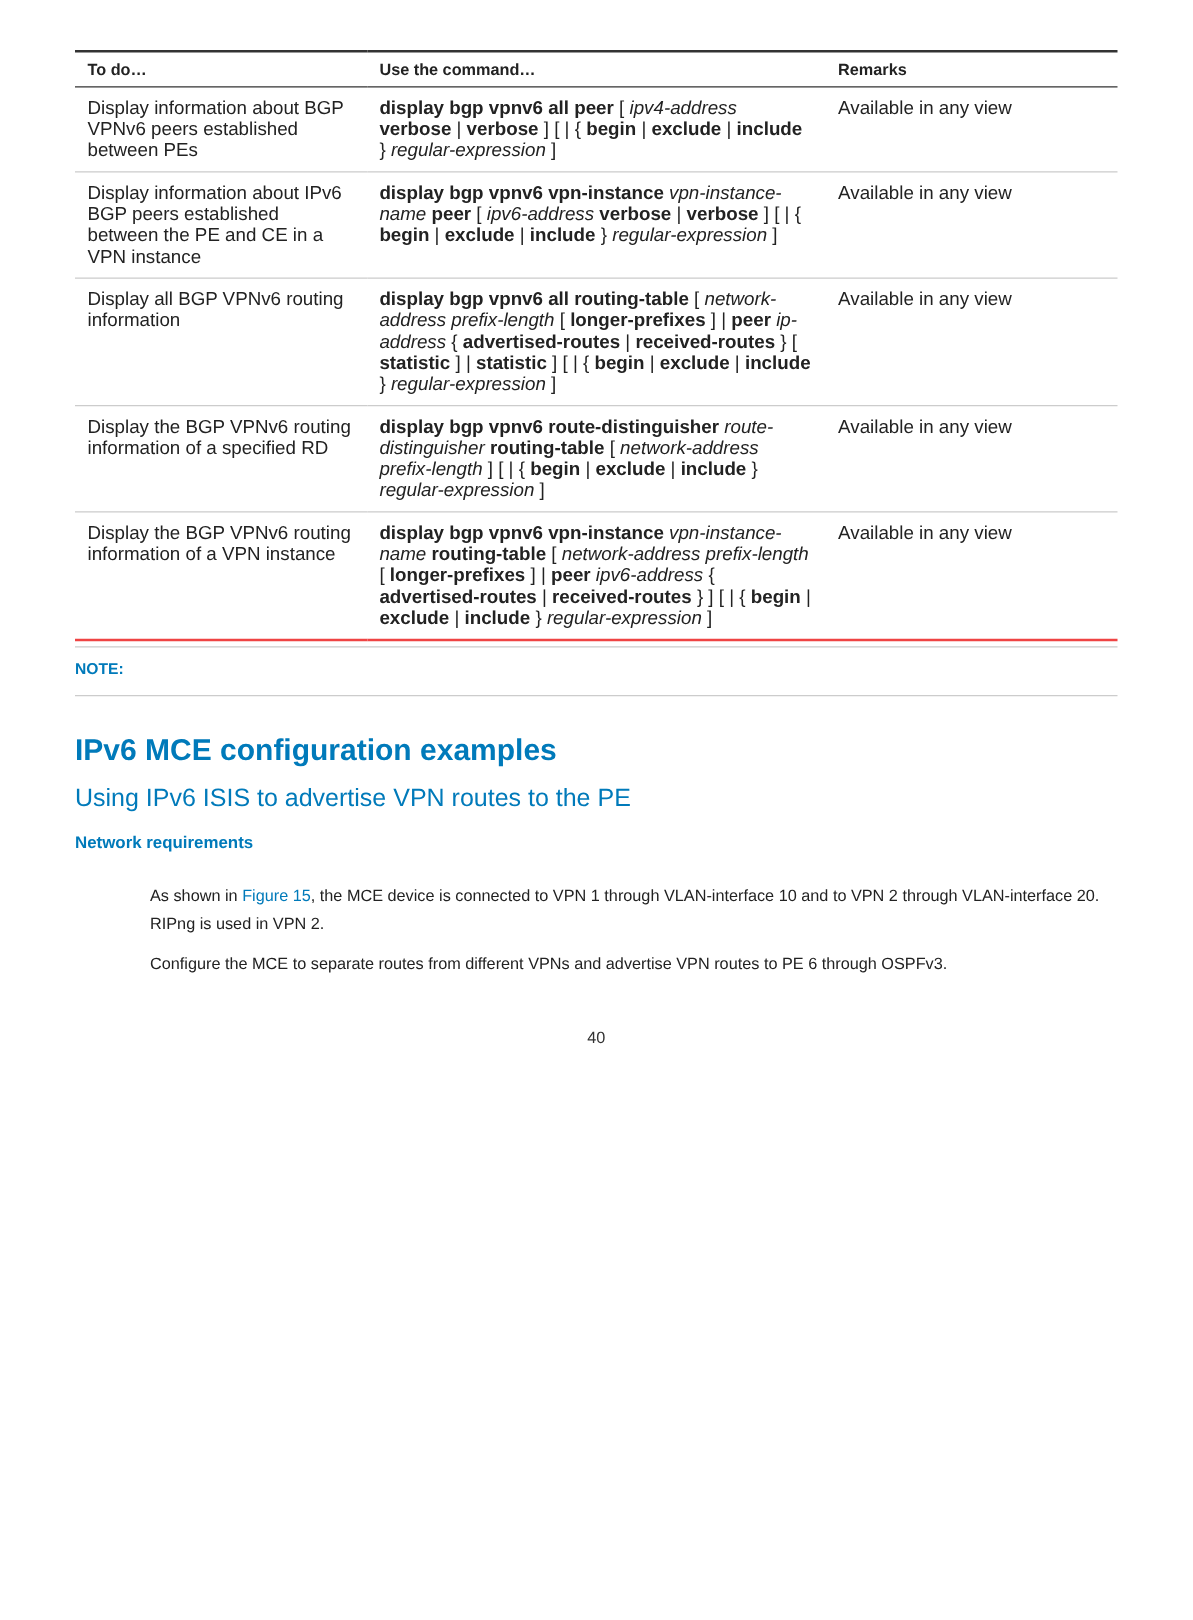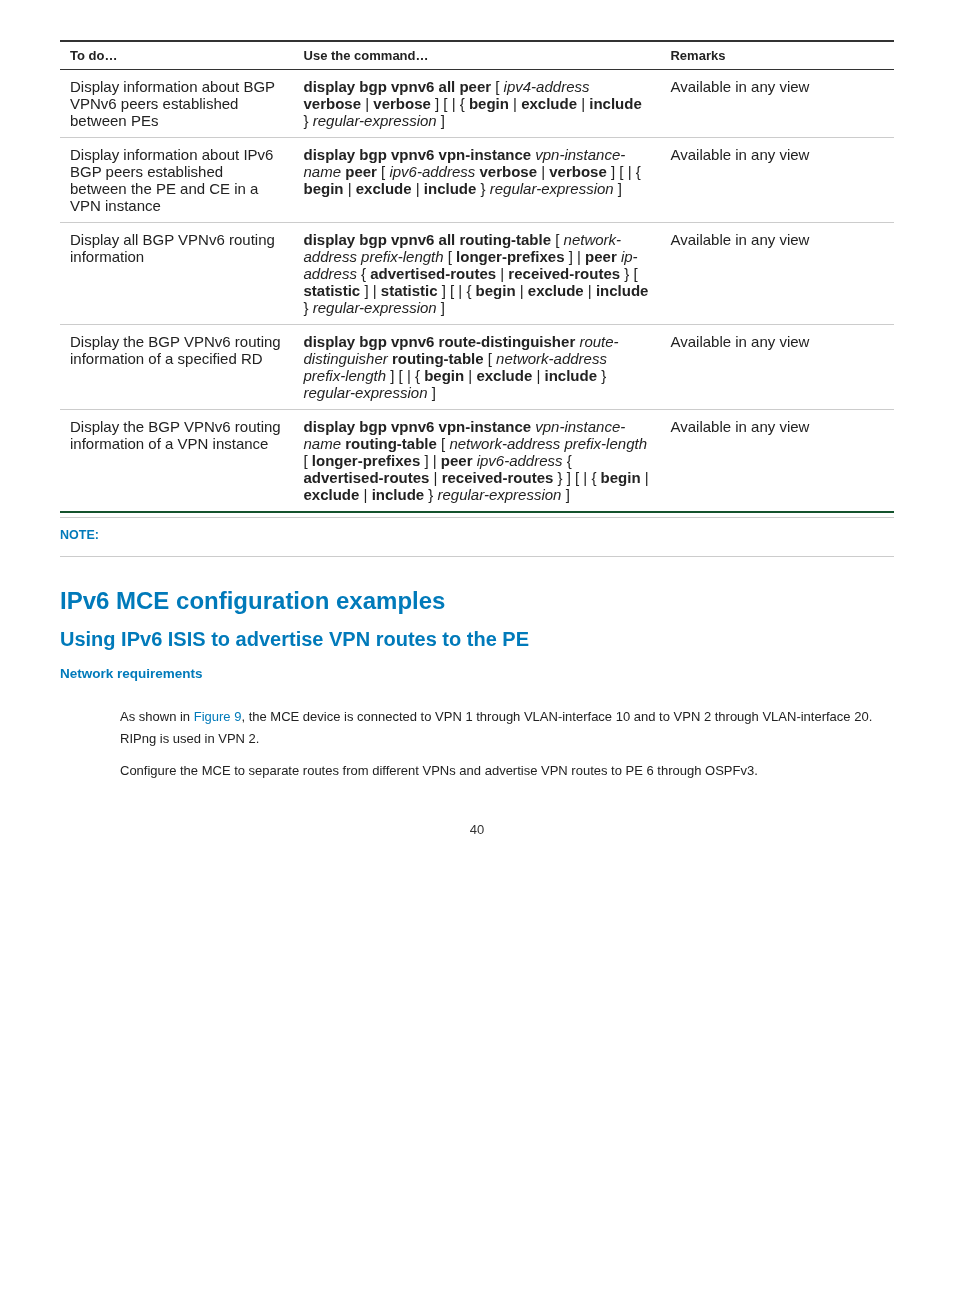--- a/index.html
+++ b/index.html
@@ -25,21 +25,21 @@
       font-weight: bold;
       font-size: 13px;
     }
     .main-table td {
       border-bottom: 1px solid #ccc;
       padding: 8px 10px;
       vertical-align: top;
       font-size: 15px;
     }
     .main-table tr:last-child td {
-      border-bottom: 2px solid #14532d;
+      border-bottom: 2px solid #ef4444;
     }
     .main-table td:first-child {
       width: 28%;
     }
     .main-table td:nth-child(2) {
       width: 44%;
     }
     .main-table td:nth-child(3) {
       width: 28%;
     }
@@ -71,21 +71,21 @@
     .h1-title {
       color: #007aba;
       font-size: 24px;
       font-weight: bold;
       margin-bottom: 10px;
       line-height: 1.2;
     }
     .h2-title {
       color: #007aba;
       font-size: 20px;
-      font-weight: bold;
+      font-weight: normal;
       margin-bottom: 14px;
       line-height: 1.3;
     }
     .h3-title {
       color: #007aba;
       font-size: 13.5px;
       font-weight: bold;
       margin-bottom: 25px;
     }
 
@@ -177,17 +177,17 @@
   <div class="note-label">NOTE:</div>
 </div>
 
 <h1 class="h1-title">IPv6 MCE configuration examples</h1>
 
 <h2 class="h2-title">Using IPv6 ISIS to advertise VPN routes to the PE</h2>
 
 <h3 class="h3-title">Network requirements</h3>
 
 <p class="body-text">
-  As shown in <a class="body-link">Figure 9</a>, the MCE device is connected to VPN 1 through VLAN-interface 10 and to VPN 2 through VLAN-interface 20. RIPng is used in VPN 2.
+  As shown in <a class="body-link">Figure 15</a>, the MCE device is connected to VPN 1 through VLAN-interface 10 and to VPN 2 through VLAN-interface 20. RIPng is used in VPN 2.
 </p>
 <p class="body-text">Configure the MCE to separate routes from different VPNs and advertise VPN routes to PE 6 through OSPFv3.</p>
 
 <div class="page-number">40</div>
 
 </body></html>

